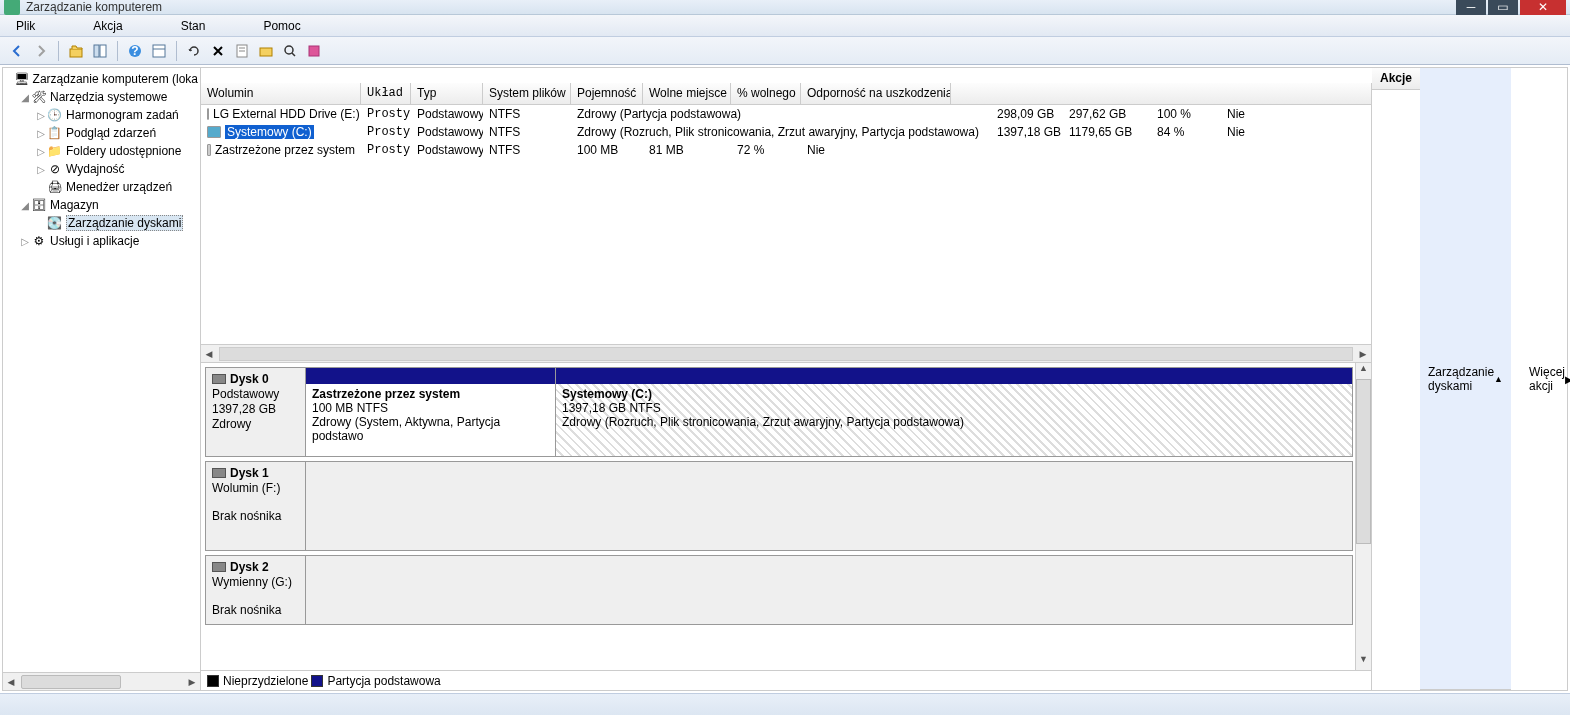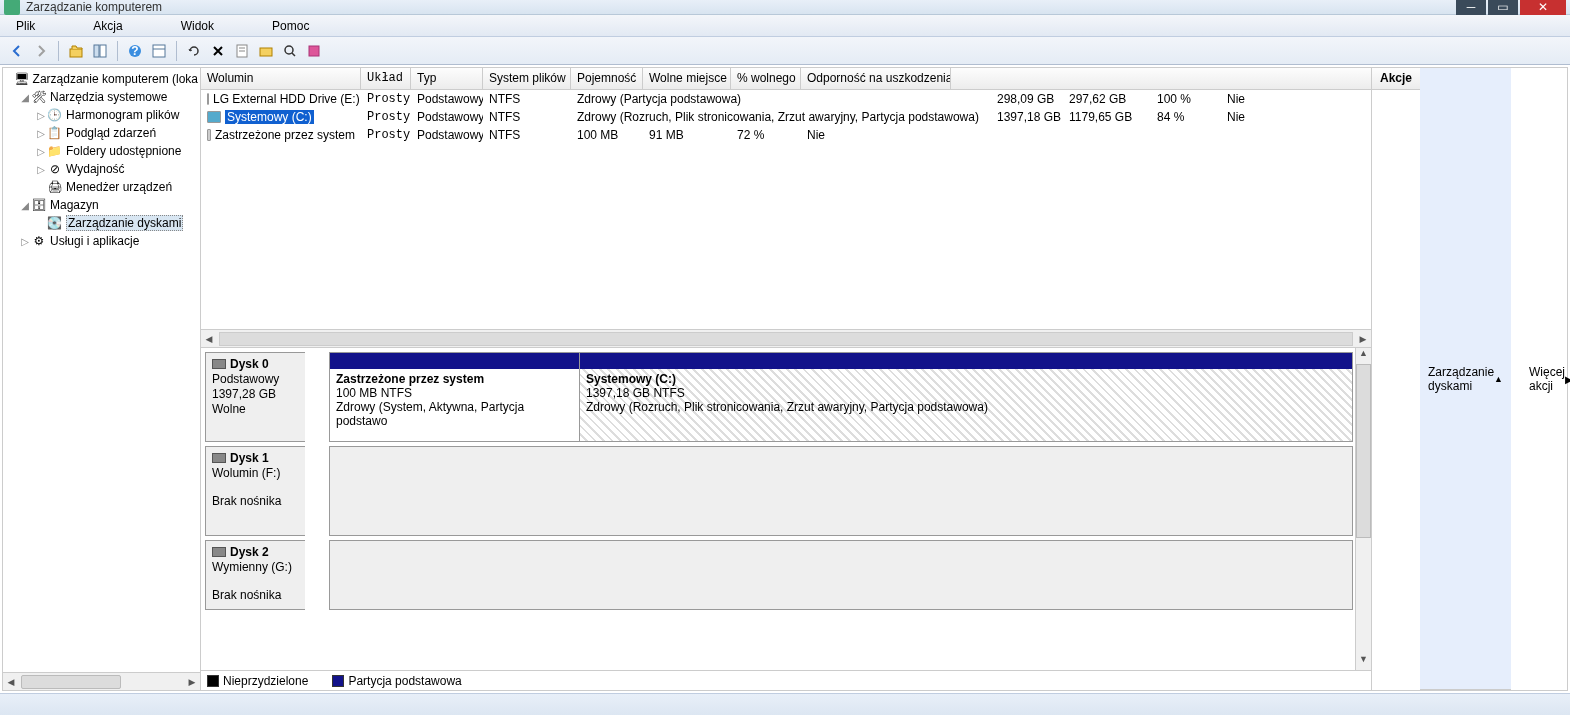--- a/index.html
+++ b/index.html
@@ -36,21 +36,21 @@
 .tnode.d0 { padding-left: 2px; }
 .tnode.d1 { padding-left: 14px; }
 .tnode.d2 { padding-left: 30px; }
 .tnode.sel .lbl { background: #d8e6f2; border: 1px dotted #888; padding: 0 1px; }
 .tree-scroll { height: 18px; border-top: 1px solid #ccc; background: #f0f0f0; position: relative; display: flex; align-items: center; }
 .tree-scroll .thumb { position: absolute; left: 18px; width: 100px; height: 14px; background: #dcdcdc; border: 1px solid #bbb; border-radius: 2px; }
 .tree-scroll .arr { width: 16px; height: 16px; display: flex; align-items: center; justify-content: center; font-size: 9px; color: #555; }
 .tree-scroll .arr.right { margin-left: auto; }
 
 
-.center { flex: 1; display: flex; flex-direction: column; min-width: 0; border-right: 1px solid #ccc; }
+.center { flex: 1; display: flex; flex-direction: column; min-width: 0; border-right: 1px solid #ccc; margin-top: 15px; }
 
 
 .voltable { height: 280px; display: flex; flex-direction: column; border-bottom: 1px solid #ccc; }
 .vhead { display: flex; background: linear-gradient(#fdfdfd, #ececec); border-bottom: 1px solid #ccc; height: 22px; }
 .vhead .col { border-right: 1px solid #ccc; padding: 3px 6px; overflow: hidden; white-space: nowrap; }
 .vrow { display: flex; height: 18px; align-items: center; }
 .vrow .cell { padding: 1px 6px; overflow: hidden; white-space: nowrap; display: flex; align-items: center; }
 .vrow .dicon { width: 14px; height: 12px; margin-right: 4px; display: inline-block; background: #ccc; border: 1px solid #999; border-radius: 1px; }
 .vrow.sel .name { background: #1060d0; color: #fff; padding: 0 2px; }
 .vbody { flex: 1; }
@@ -67,40 +67,40 @@
 
 
 .hscroll { height: 18px; background: #f0f0f0; border-top: 1px solid #ccc; display: flex; align-items: center; position: relative; }
 .hscroll .arr { width: 16px; font-size: 9px; text-align: center; color: #555; }
 .hscroll .track { flex: 1; height: 14px; background: #e8e8e8; border: 1px solid #ccc; margin: 0 2px; position: relative; }
 .hscroll .thumb { position: absolute; left: 0; width: 100%; height: 100%; background: #dcdcdc; }
 
 
 .diskpanel { flex: 1; overflow: hidden; position: relative; display: flex; flex-direction: column; }
 .diskrows { flex: 1; overflow: hidden; padding: 4px 18px 0 4px; }
-.diskrow { display: flex; margin-bottom: 4px; min-height: 90px; gap: 24px; }
+.diskrow { display: flex; margin-bottom: 4px; min-height: 90px; }
 .diskinfo { width: 100px; background: #efefef; border: 1px solid #999; border-right: none; padding: 4px 6px; display: flex; flex-direction: column; gap: 1px; }
 .diskinfo .dtitle { font-weight: bold; display: flex; align-items: center; gap: 4px; }
 .diskinfo .dmini { width: 14px; height: 10px; background: #888; border: 1px solid #555; }
 .diskparts { flex: 1; display: flex; border: 1px solid #999; }
 .part { border-right: 1px solid #999; display: flex; flex-direction: column; }
 .part:last-child { border-right: none; }
 .part .pbar { height: 16px; background: #12128a; }
 .part .pbody { flex: 1; padding: 3px 6px; overflow: hidden; }
 .part .pname { font-weight: bold; }
 .part.hatched .pbody { background: repeating-linear-gradient(45deg, #fff, #fff 4px, #ddd 4px, #ddd 6px); }
 .diskrow.empty .diskparts { background: #efefef; }
 
 .vscroll { position: absolute; right: 0; top: 0; bottom: 20px; width: 16px; background: #f0f0f0; border-left: 1px solid #ccc; display: flex; flex-direction: column; }
 .vscroll .arr { height: 16px; font-size: 9px; text-align: center; color: #555; }
 .vscroll .track { flex: 1; position: relative; }
 .vscroll .thumb { position: absolute; top: 0; width: 100%; height: 60%; background: #dcdcdc; border: 1px solid #bbb; }
 
 
-.legend { height: 20px; border-top: 1px solid #ccc; display: flex; align-items: center; padding: 0 6px; gap: 24px; background: #fff; }
+.legend { height: 20px; border-top: 1px solid #ccc; display: flex; align-items: center; padding: 0 6px; gap: 3px; background: #fff; }
 .legend .litem { display: flex; align-items: center; gap: 4px; }
 .legend .sw { width: 12px; height: 12px; border: 1px solid #333; }
 .legend .sw.black { background: #000; }
 .legend .sw.blue { background: #12128a; }
 
 
 .actions { width: 195px; display: flex; }
 .actions .ahead { background: linear-gradient(#fdfdfd, #ececec); border-bottom: 1px solid #ccc; padding: 3px 8px; font-weight: bold; height: 22px; }
 .actions .asect { background: #e6eefc; padding: 3px 8px; display: flex; align-items: center; border-bottom: 1px solid #ccc; }
 .actions .asect .arrup { margin-left: auto; font-size: 9px; }
@@ -119,21 +119,21 @@
   <div class="winbtns">
     <div class="winbtn min">─</div>
     <div class="winbtn max">▭</div>
     <div class="winbtn close">✕</div>
   </div>
 </div>
 
 <div class="menubar">
   <div class="mitem">Plik</div>
   <div class="mitem">Akcja</div>
-  <div class="mitem">Widok</div>
+  <div class="mitem">Stan</div>
   <div class="mitem">Pomoc</div>
 </div>
 
 <div class="toolbar">
   <div class="tbtn">
       <svg viewBox="0 0 16 16">
         <path d="M10 3 L5 8 L10 13" fill="none" stroke="#2a6dd0" stroke-width="2"></path>
       </svg>
     </div>
   <div class="tbtn">
@@ -214,21 +214,21 @@
           <span class="lbl">Zarządzanie komputerem (loka</span>
         </div>
       <div class="tnode d1">
           <span class="exp">◢</span>
           <span class="ticon">🛠</span>
           <span class="lbl">Narzędzia systemowe</span>
         </div>
       <div class="tnode d2">
           <span class="exp">▷</span>
           <span class="ticon">🕒</span>
-          <span class="lbl">Harmonogram plików</span>
+          <span class="lbl">Harmonogram zadań</span>
         </div>
       <div class="tnode d2">
           <span class="exp">▷</span>
           <span class="ticon">📋</span>
           <span class="lbl">Podgląd zdarzeń</span>
         </div>
       <div class="tnode d2">
           <span class="exp">▷</span>
           <span class="ticon">📁</span>
           <span class="lbl">Foldery udostępnione</span>
@@ -310,21 +310,21 @@
         </div>
         <div class="vrow">
           <div class="cell c-vol">
               <span class="dicon"></span>
               <span>Zastrzeżone przez system</span>
             </div>
           <div class="cell c-uk">Prosty</div>
           <div class="cell c-typ">Podstawowy</div>
           <div class="cell c-sys">NTFS</div>
           <div class="cell c-poj">100 MB</div>
-          <div class="cell c-wol">91 MB</div>
+          <div class="cell c-wol">81 MB</div>
           <div class="cell c-pct">72 %</div>
           <div class="cell c-odp">Nie</div>
         </div>
       </div>
       <div class="hscroll">
         <span class="arr">◀</span>
           <div class="track">
             <div class="thumb"></div>
           </div>
           <span class="arr">▶</span>
@@ -335,21 +335,21 @@
       <div class="diskrows">
 
         <div class="diskrow">
           <div class="diskinfo">
             <div class="dtitle">
                 <span class="dmini"></span>
                 <span>Dysk 0</span>
               </div>
             <div>Podstawowy</div>
             <div>1397,28 GB</div>
-            <div>Wolne</div>
+            <div>Zdrowy</div>
           </div>
           <div class="diskparts">
             <div class="part" style="width:250px">
               <div class="pbar"></div>
               <div class="pbody">
                 <div class="pname">Zastrzeżone przez system</div>
                 <div>100 MB NTFS</div>
                 <div>Zdrowy (System, Aktywna, Partycja podstawo</div>
               </div>
             </div>

